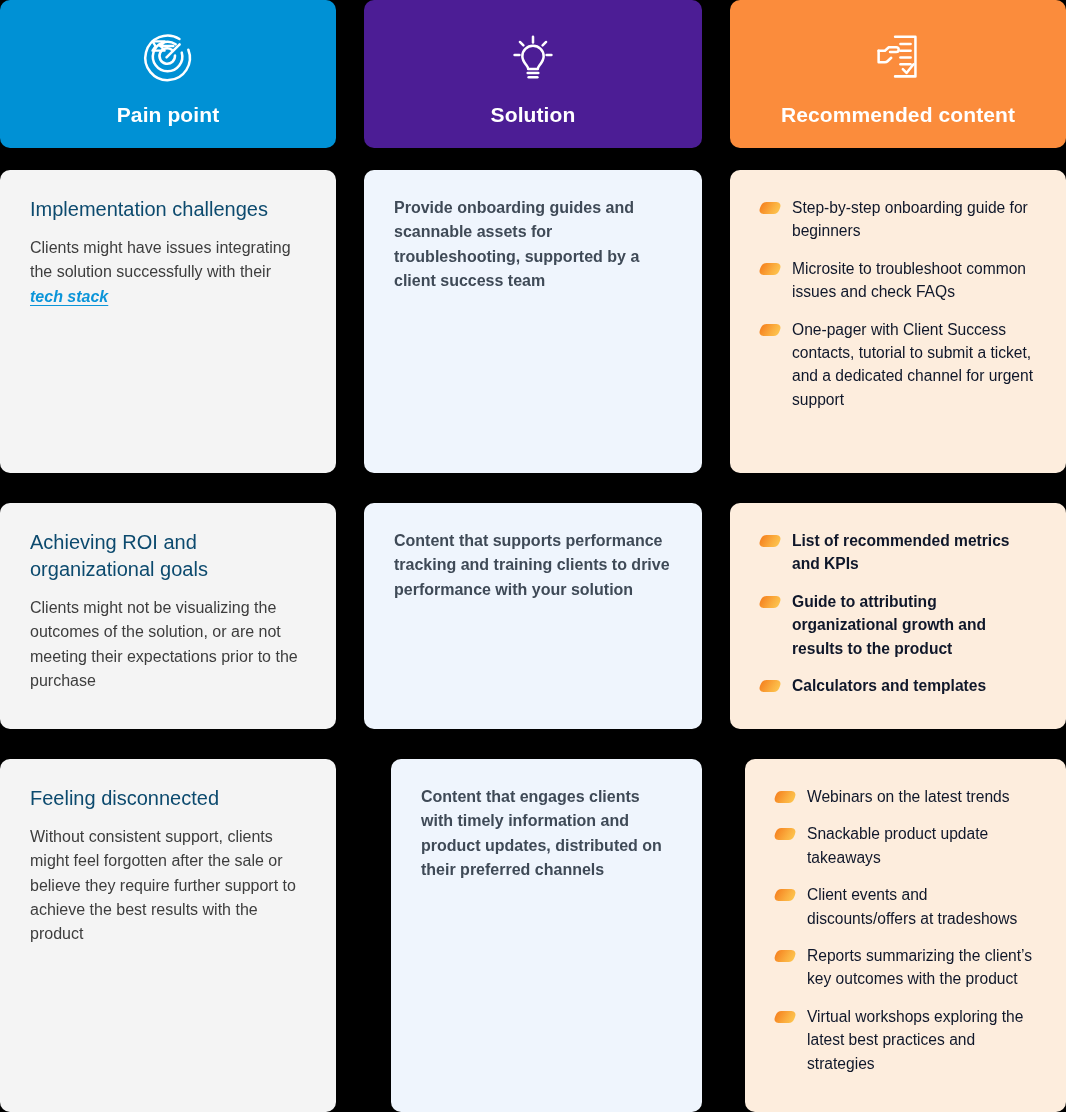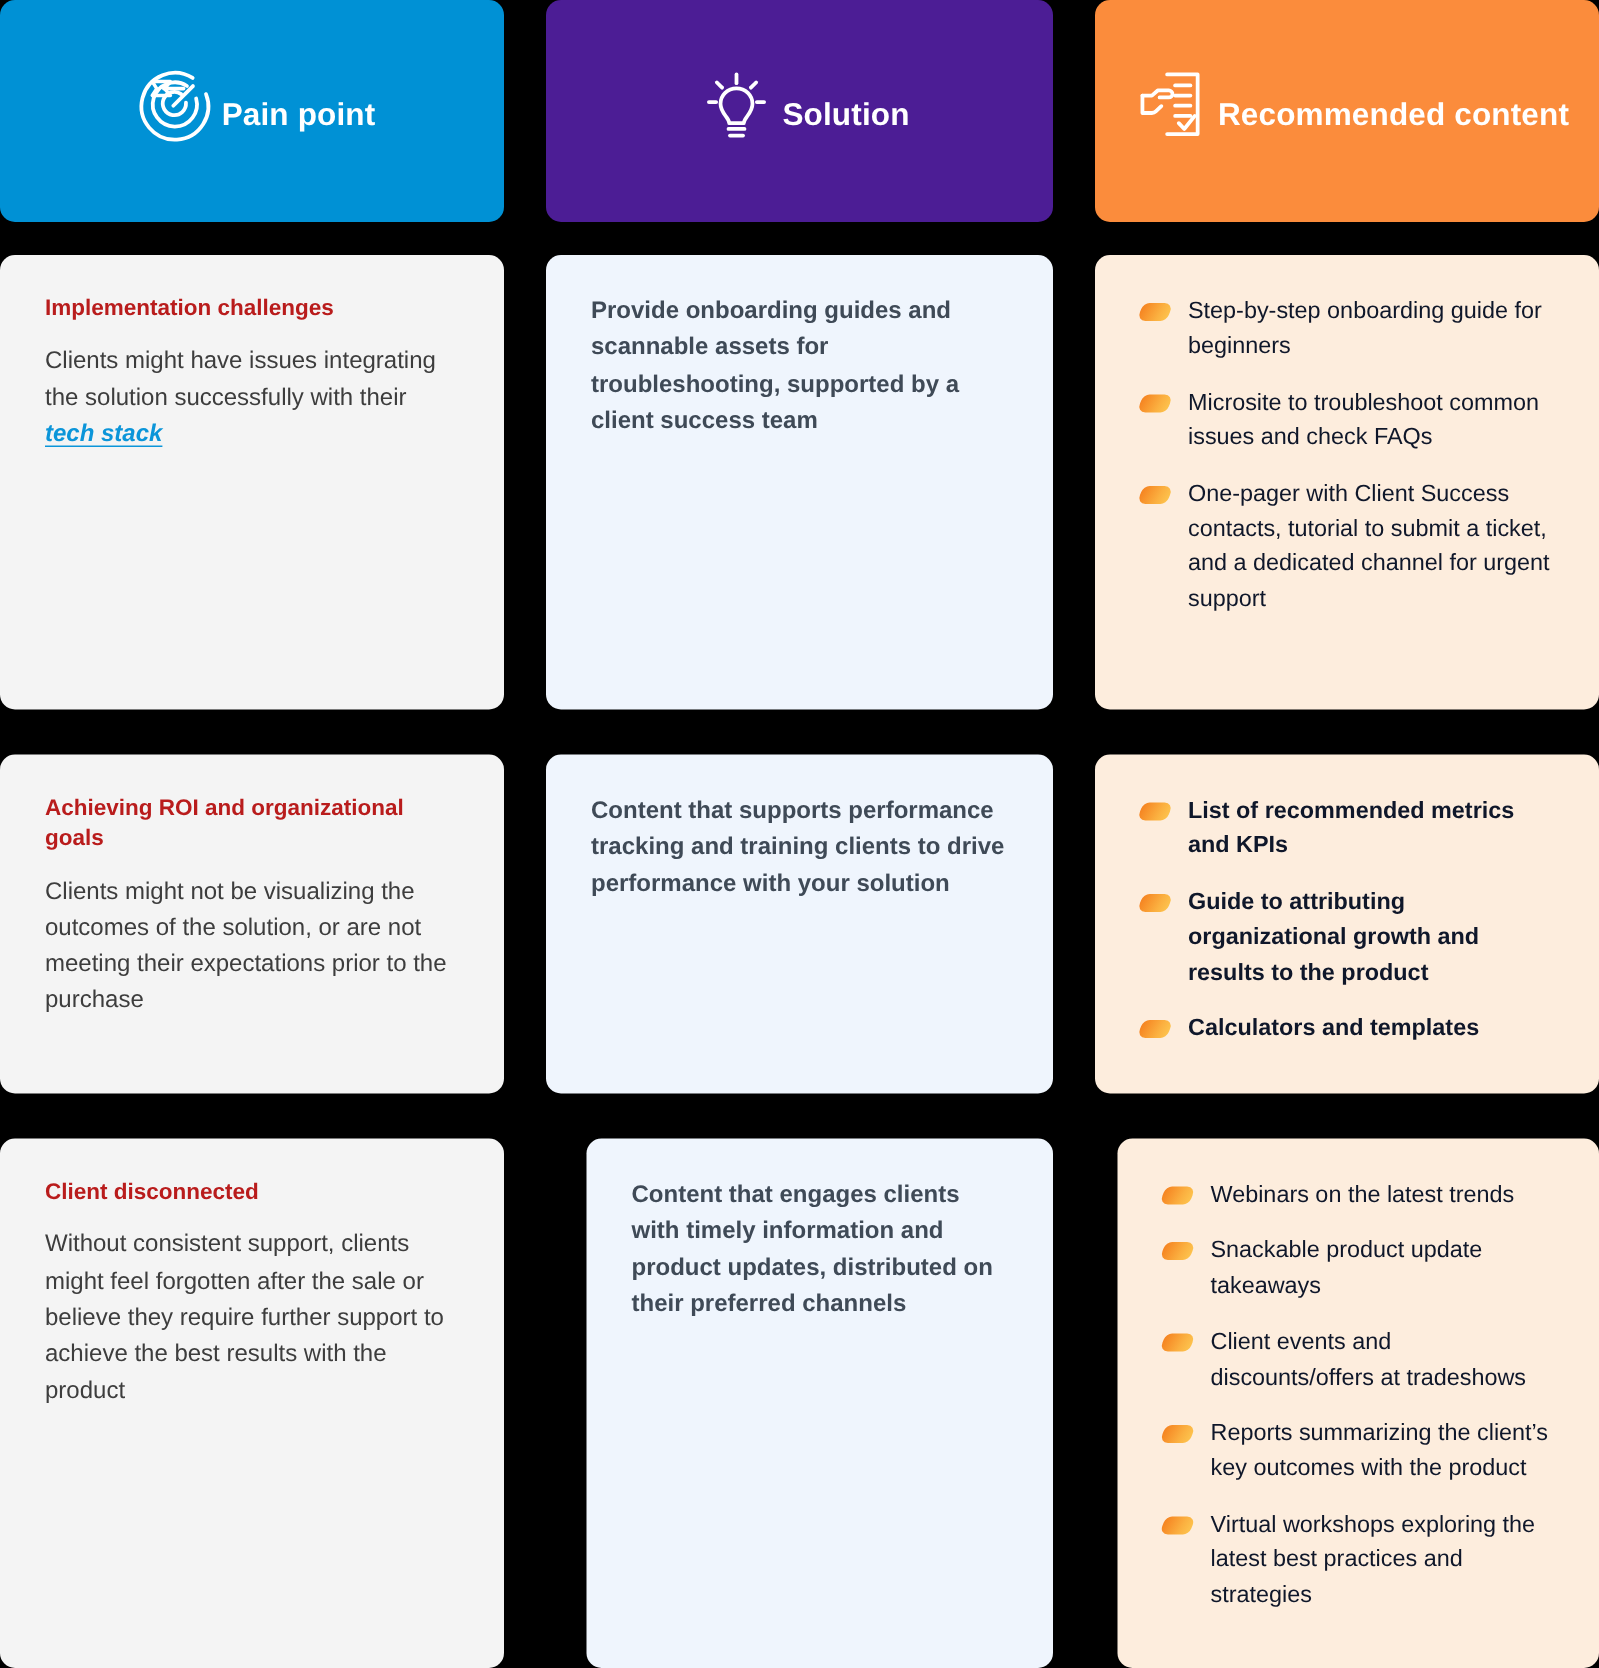--- a/index.html
+++ b/index.html
@@ -18,21 +18,21 @@
     display: grid;
     grid-template-columns: 336px 28px 338px 28px 336px;
     grid-template-rows: 148px 22px 303px 30px 226px 30px 353px;
     background: #000000;
   }
 
   
   .head {
     border-radius: 10px;
     display: flex;
-    flex-direction: row;
+    flex-direction: column;
     align-items: center;
     justify-content: center;
     color: #ffffff;
     padding-top: 6px;
   }
   .head-icon { width: 62px; height: 62px; display: block; margin-bottom: 14px; }
   .head-icon svg { display: block; width: 62px; height: 62px; }
   .head-title {
     font-size: 21px;
     font-weight: bold;
@@ -47,23 +47,23 @@
   
   .card {
     border-radius: 10px;
     padding: 26px 30px 24px 30px;
   }
   .card.pain    { background: #f4f4f4; }
   .card.sol     { background: #eff5fd; font-weight: bold; }
   .card.rec     { background: #fdeddd; padding: 26px 26px 24px 30px; }
 
   .card-title {
-    font-size: 15px;
-    font-weight: bold;
-    color: #b91c1c;
+    font-size: 20px;
+    font-weight: normal;
+    color: #0c4a6e;
     line-height: 1.35;
     margin-bottom: 13px;
   }
   .card-body {
     font-size: 16px;
     color: #3d3d3d;
     line-height: 1.52;
   }
   .card.sol .card-body { font-size: 16px; color: #3f4a57; }
 
@@ -188,21 +188,21 @@
 
   <div class="card rec r2c3">
     <ul class="bullets">
       <li><span class="bullet-mark"></span><span>List of recommended metrics and KPIs</span></li>
       <li><span class="bullet-mark"></span><span>Guide to attributing organizational growth and results to the product</span></li>
       <li><span class="bullet-mark"></span><span>Calculators and templates</span></li>
     </ul>
   </div>
 
   <div class="card pain r3c1">
-    <div class="card-title">Client disconnected</div>
+    <div class="card-title">Feeling disconnected</div>
     <div class="card-body">Without consistent support, clients might feel forgotten after the sale or believe they require further support to achieve the best results with the product</div>
   </div>
 
   <div class="card sol r3c2">
     <div class="card-body">Content that engages clients with timely information and product updates, distributed on their preferred channels</div>
   </div>
 
   <div class="card rec r3c3">
     <ul class="bullets">
       <li><span class="bullet-mark"></span><span>Webinars on the latest trends</span></li>

